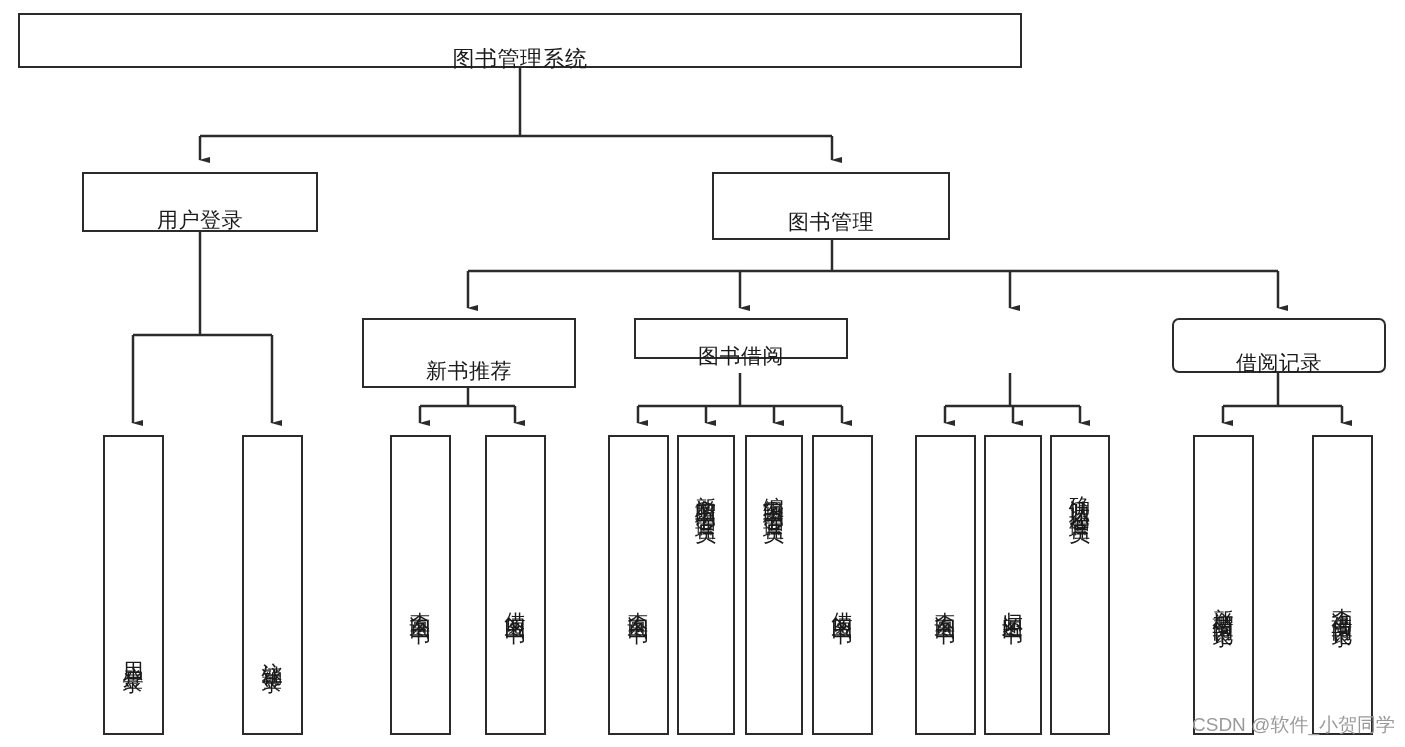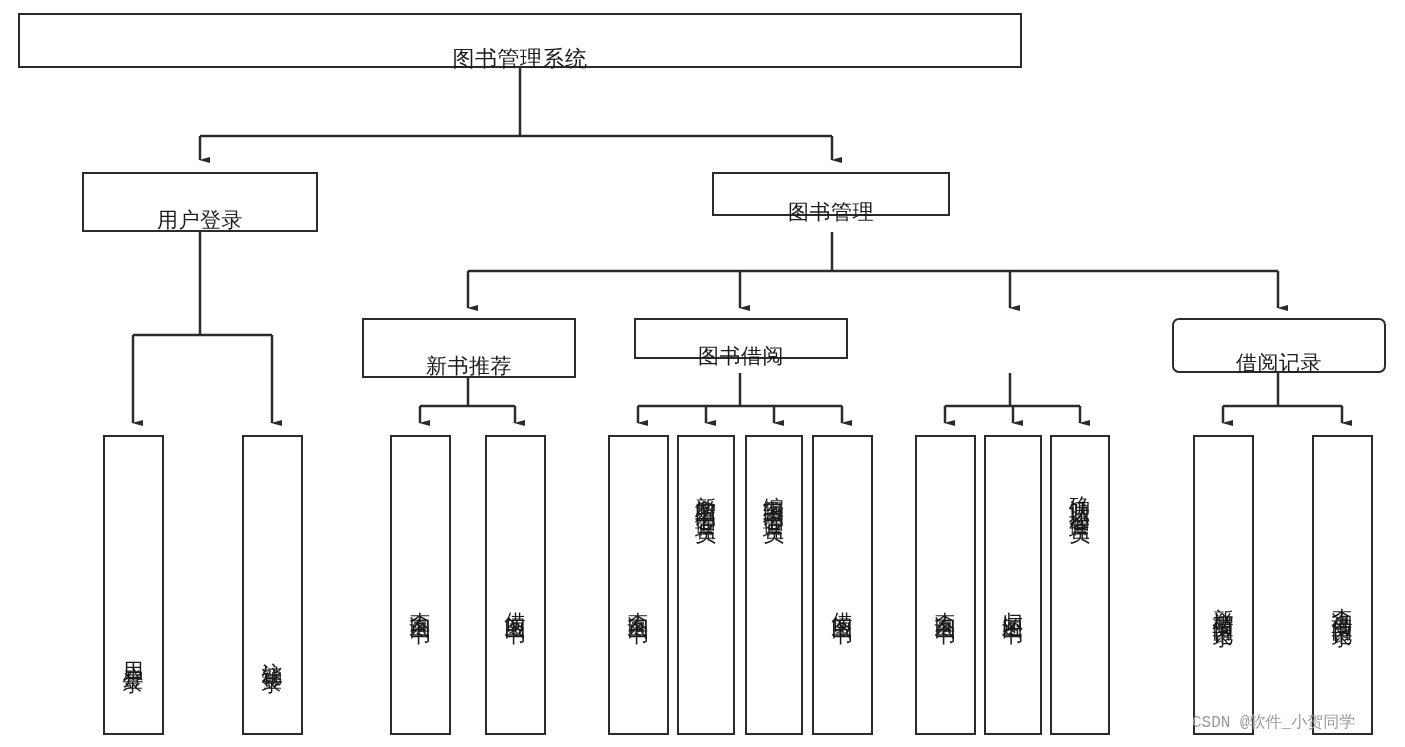--- a/index.html
+++ b/index.html
@@ -68,25 +68,25 @@
   .node.vert.bottom-align {
     align-items: flex-end;
   }
   .node.vert.top-align {
     align-items: flex-start;
   }
   #watermark {
     position: absolute;
     left: 1192px;
     top: 712px;
-    font-size: 16px;
+    font-size: 19px;
     color: #9a9a9a;
     white-space: nowrap;
     z-index: 5;
-    font-family: Liberation Mono, monospace;
+    font-family: Liberation Sans, sans-serif;
   }
 </style>
 </head>
 <body>
 
 <div id="diagram-root">
 
   <svg id="edge-layer" viewBox="0 0 1405 747" width="1405" height="747" xmlns="http://www.w3.org/2000/svg">
     <defs>
       <marker id="arrowhead" markerWidth="10" markerHeight="12" refX="3" refY="10" orient="auto" markerUnits="userSpaceOnUse">
@@ -137,25 +137,25 @@
     </g>
   </svg>
 
   <div class="node horiz root" style="left:18px; top:13px; width:1004px; height:55px;">
     <span class="node-label">图书管理系统</span>
   </div>
 
   <div class="node horiz" style="left:82px; top:172px; width:236px; height:60px;">
     <span class="node-label">用户登录</span>
   </div>
-  <div class="node horiz" style="left:712px; top:172px; width:238px; height:44px;">
+  <div class="node horiz" style="left:712px; top:172px; width:238px; height:68px;font-family:Liberation Mono, monospace;">
     <span class="node-label">图书管理</span>
   </div>
 
-  <div class="node horiz" style="left:362px; top:318px; width:214px; height:60px;">
+  <div class="node horiz" style="left:362px; top:318px; width:214px; height:70px;">
     <span class="node-label">新书推荐</span>
   </div>
   <div class="node horiz" style="left:634px; top:318px; width:214px; height:41px;">
     <span class="node-label">图书借阅</span>
   </div>
   <div class="node horiz" style="left:1172px; top:318px; width:214px; height:55px;border-radius:7px;">
     <span class="node-label">借阅记录</span>
   </div>
 
   <div class="node vert bottom-align" style="left:103px; top:435px; width:61px; height:300px; padding-bottom:72px;">

